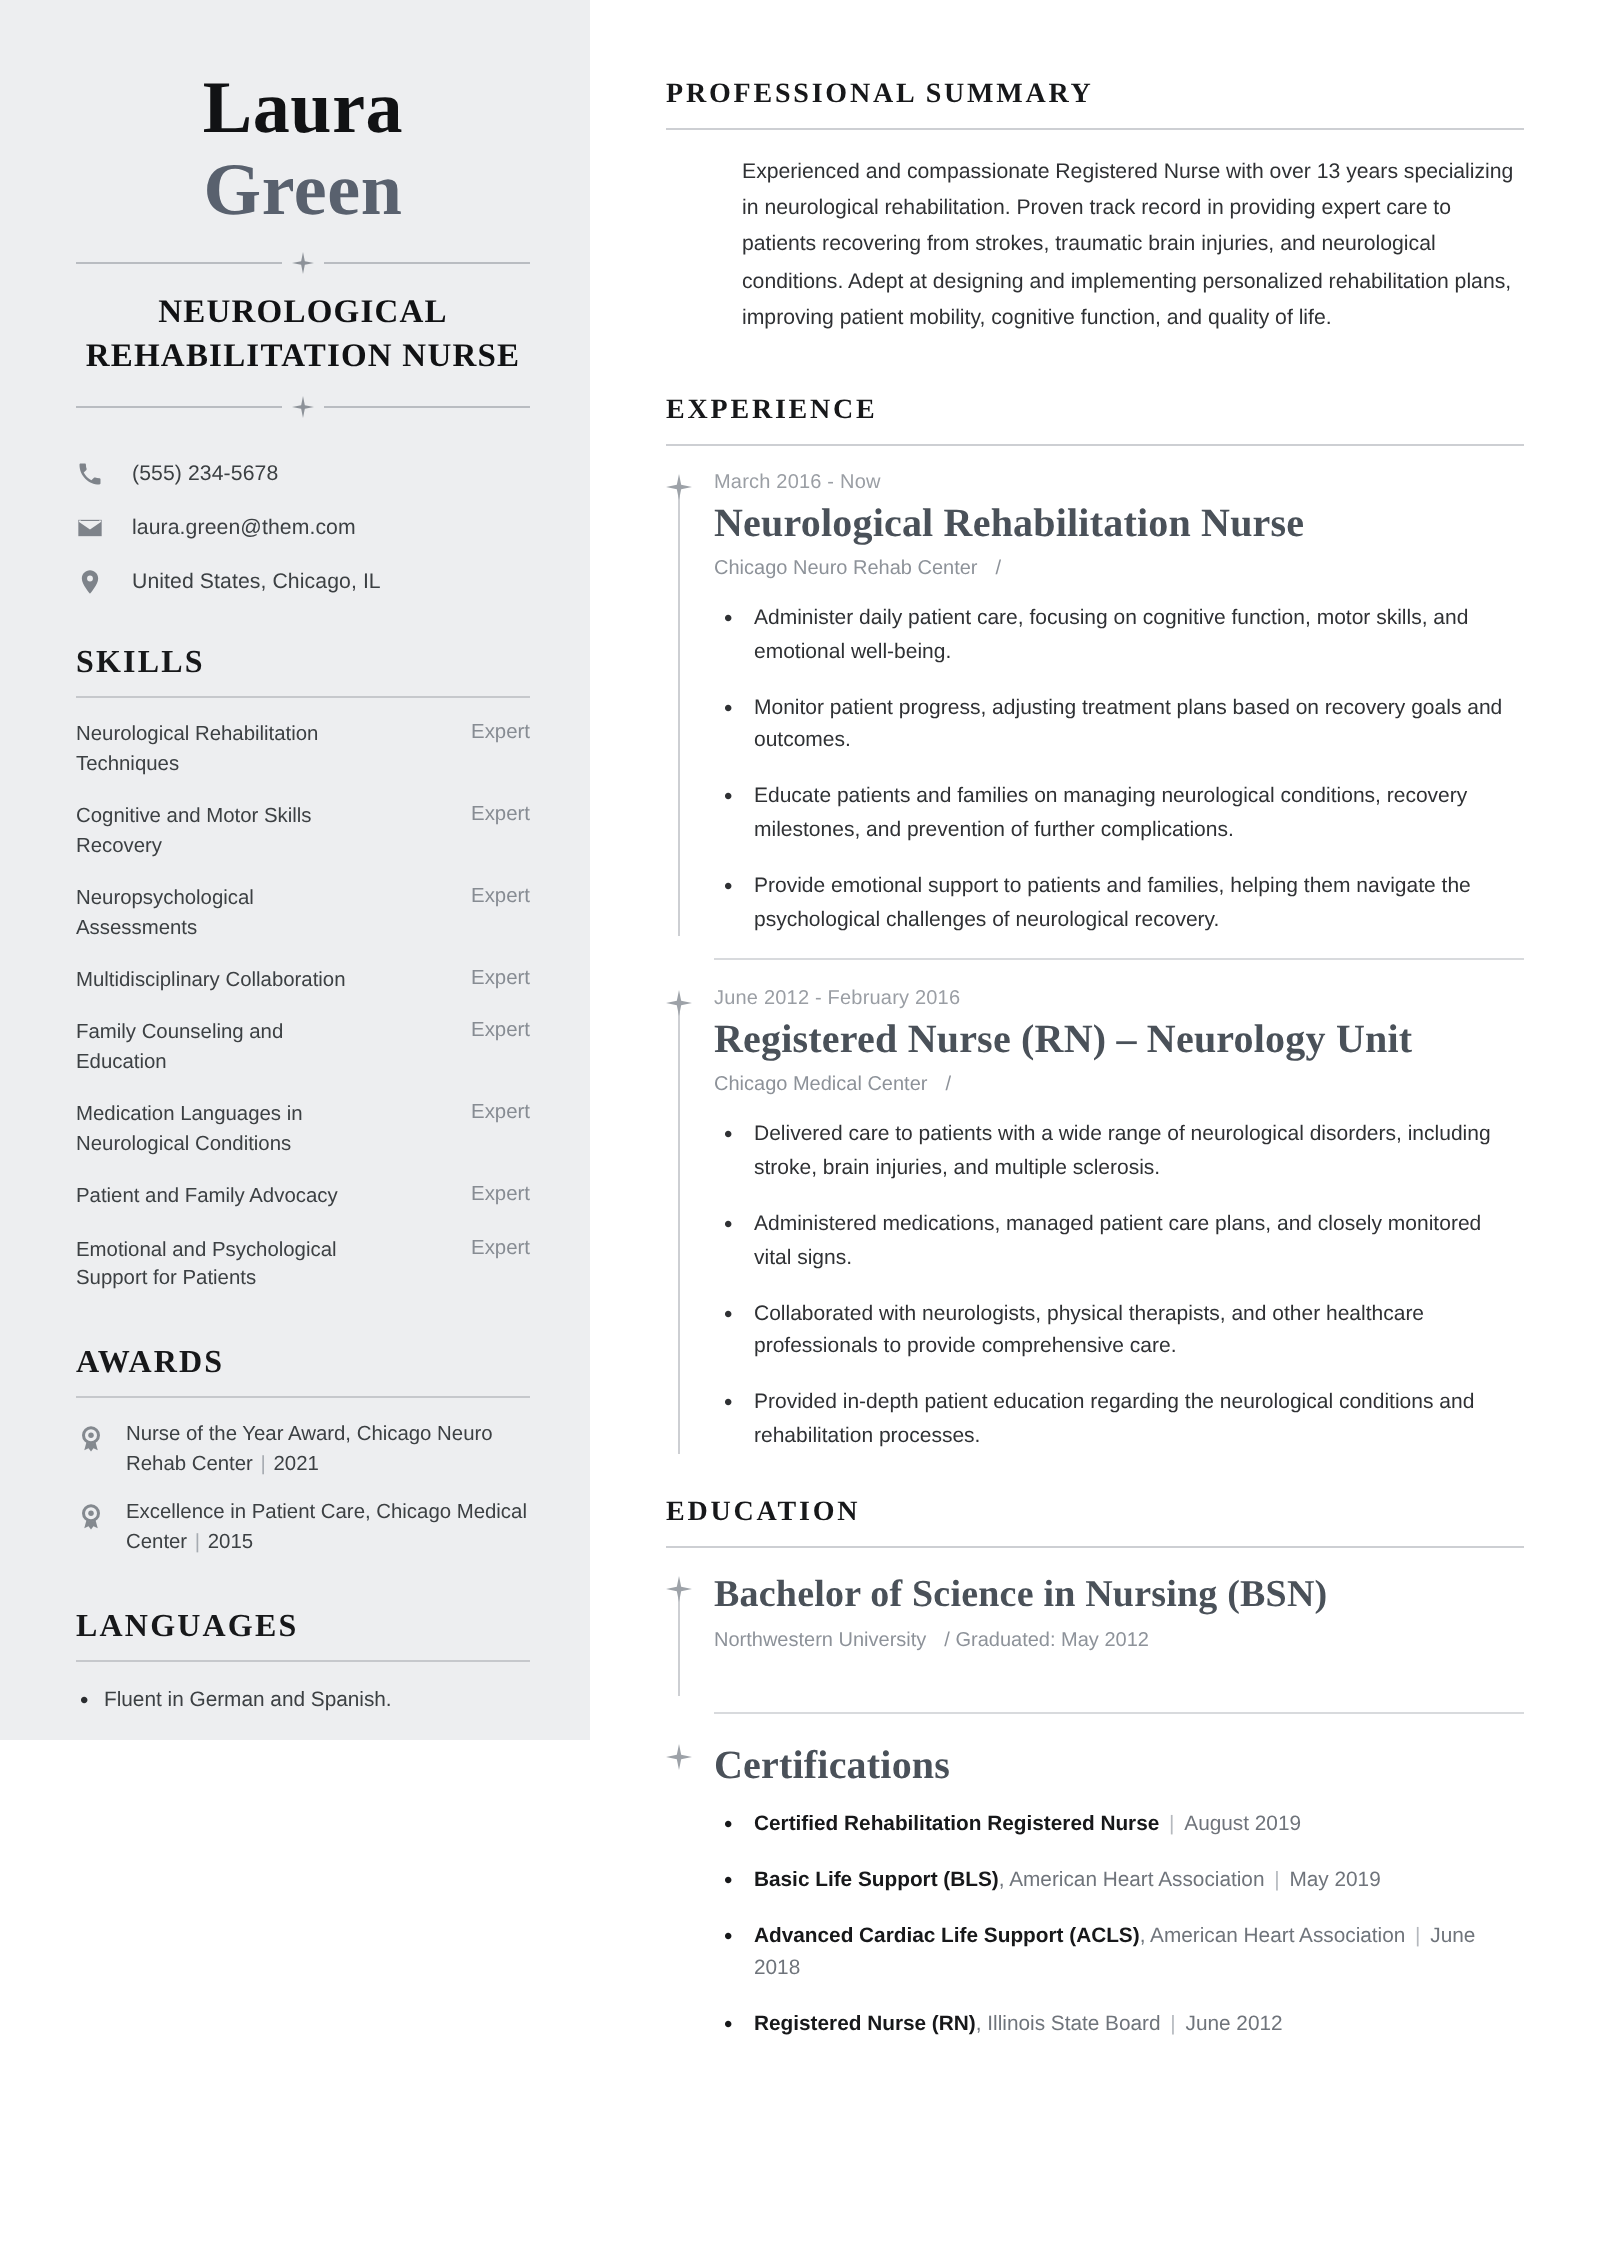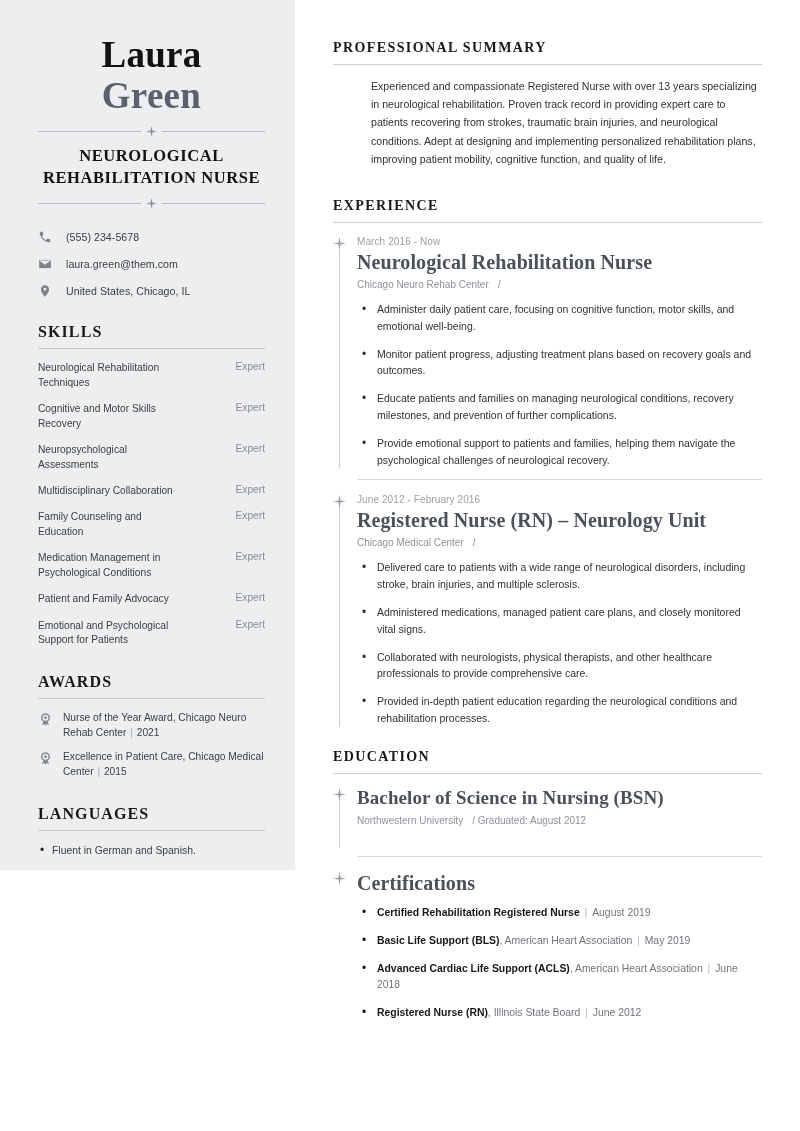--- a/index.html
+++ b/index.html
@@ -357,21 +357,21 @@
         </div>
         <div class="skill-row">
           <span class="skill-name">Multidisciplinary Collaboration</span>
           <span class="skill-level">Expert</span>
         </div>
         <div class="skill-row">
           <span class="skill-name">Family Counseling and Education</span>
           <span class="skill-level">Expert</span>
         </div>
         <div class="skill-row">
-          <span class="skill-name">Medication Management in Psychological Conditions</span>
+          <span class="skill-name">Medication Languages in Neurological Conditions</span>
           <span class="skill-level">Expert</span>
         </div>
         <div class="skill-row">
           <span class="skill-name">Patient and Family Advocacy</span>
           <span class="skill-level">Expert</span>
         </div>
         <div class="skill-row">
           <span class="skill-name">Emotional and Psychological Support for Patients</span>
           <span class="skill-level">Expert</span>
         </div>
@@ -471,21 +471,21 @@
       <div class="main-sec-rule"></div>
 
       <div class="tl-entry edu-entry" style="margin-top:13px;">
         <div class="tl-line"></div>
         <span class="tl-star">
           <svg width="13" height="13" viewBox="0 0 12 12">
               <path d="M6 0 L7 5 L12 6 L7 7 L6 12 L5 7 L0 6 L5 5 Z" fill="#9da2a8"></path>
             </svg>
         </span>
         <div class="tl-title">Bachelor of Science in Nursing (BSN)</div>
-        <div class="tl-sub"><span>Northwestern University</span><span class="slash">/</span> <span>Graduated: August 2012</span></div>
+        <div class="tl-sub"><span>Northwestern University</span><span class="slash">/</span> <span>Graduated: May 2012</span></div>
         <div style="height:22px;"></div>
       </div>
 
       <div class="entry-divider"></div>
 
       <div class="tl-entry no-line">
 
         <span class="tl-star">
           <svg width="13" height="13" viewBox="0 0 12 12">
               <path d="M6 0 L7 5 L12 6 L7 7 L6 12 L5 7 L0 6 L5 5 Z" fill="#9da2a8"></path>

